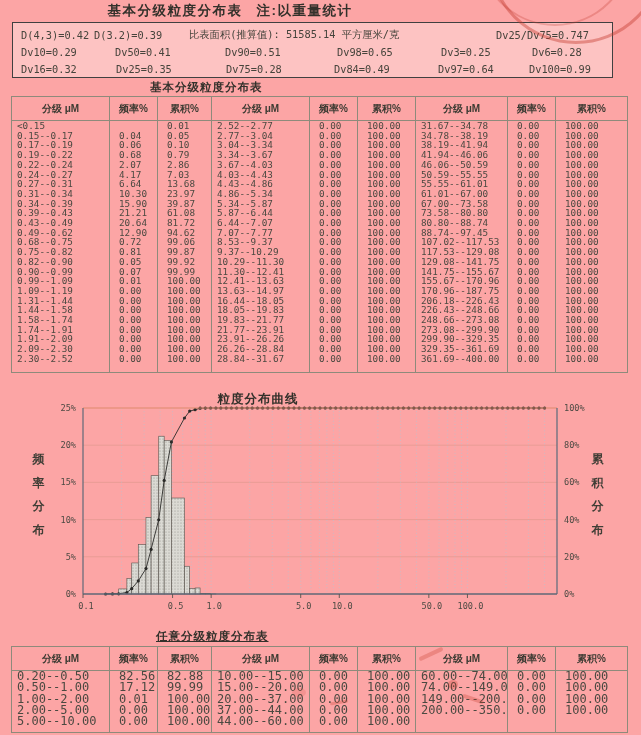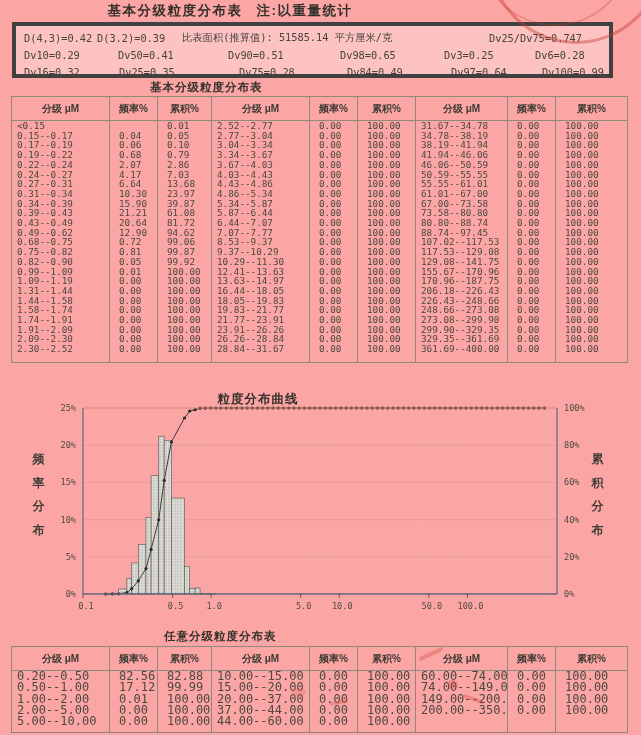--- a/index.html
+++ b/index.html
@@ -1,28 +1,28 @@
 <!DOCTYPE html>
 <html><head>
 <meta charset="utf-8">
 <style>
   html,body{margin:0;padding:0;background:#e9e6de;}
   .page{position:relative;width:641px;height:735px;background:#fca5a5;overflow:hidden;
         font-family:"Liberation Sans","DejaVu Sans",sans-serif;color:#3c3a33;}
   .doc-title{position:absolute;top:2px;left:0;width:460px;text-align:center;
         font-size:13.5px;font-weight:bold;letter-spacing:1.5px;color:#33312b;white-space:nowrap;}
   .doc-title .note{margin-left:14px;}
-  .sum-box{position:absolute;left:12px;top:22px;width:601px;height:56px;border:4px solid #404040;
+  .sum-box{position:absolute;left:12px;top:22px;width:601px;height:56px;border:1px solid #404040;
         box-sizing:border-box;padding:3px 0 0 8px;background:rgba(255,253,248,.35);}
   .sum-row{display:flex;height:17px;align-items:center;white-space:nowrap;
         font-family:"DejaVu Sans Mono","Liberation Mono",monospace;font-size:10.3px;color:#46443c;}
   .sum-row span{display:inline-block;}
   .tbl-title{position:absolute;font-weight:bold;font-size:11.5px;letter-spacing:1px;color:#33312b;}
   #basic-title{left:150px;top:80px;}
-  #arb-title{left:164px;top:629px;}
+  #arb-title{left:156px;top:629px;text-decoration:underline;}
   .tbl-host{position:absolute;left:11px;width:616px;}
   #basic-table-host{top:96px;}
   #arb-table-host{top:646px;}
   table.dist{border-collapse:collapse;border:1px solid #8e8a7b;width:616px;table-layout:fixed;}
   .dist th{font-size:10px;font-weight:bold;color:#3d3b33;text-align:center;
         border-bottom:1px solid #8e8a7b;padding:5px 0 4px;overflow:hidden;white-space:nowrap;}
   .dist td{font-family:"DejaVu Sans Mono","Liberation Mono",monospace;color:#4b4941;
         white-space:nowrap;overflow:hidden;padding:0;}
   .dist th,.dist td{border-left:1px solid #8e8a7b;}
   .dist tr>*:first-child{border-left:none;}
@@ -45,35 +45,35 @@
 
 <div class="page">
 
   <div class="doc-title">
     <span>基本分级粒度分布表</span><span class="note">注:以重量统计</span>
   </div>
 
   <div class="sum-box" id="summary-box">
       <div class="sum-row">
         <span style="width: 73px;">D(4,3)=0.42</span>
-        <span style="width: 85px;">D(3.2)=0.39</span>
+        <span style="width: 95px;">D(3.2)=0.39</span>
         <span style="width: 307px;">比表面积(推算值): 51585.14 平方厘米/克</span>
         <span>Dv25/Dv75=0.747</span>
       </div>
       <div class="sum-row">
         <span style="width: 94px;">Dv10=0.29</span>
         <span style="width: 110px;">Dv50=0.41</span>
         <span style="width: 112px;">Dv90=0.51</span>
         <span style="width: 104px;">Dv98=0.65</span>
         <span style="width: 91px;">Dv3=0.25</span>
         <span>Dv6=0.28</span>
       </div>
       <div class="sum-row">
         <span style="width: 95px;">Dv16=0.32</span>
-        <span style="width: 120px;">Dv25=0.35</span>
+        <span style="width: 110px;">Dv25=0.35</span>
         <span style="width: 108px;">Dv75=0.28</span>
         <span style="width: 104px;">Dv84=0.49</span>
         <span style="width: 91px;">Dv97=0.64</span>
         <span>Dv100=0.99</span>
       </div>
     </div>
 
   <div class="tbl-title" id="basic-title">基本分级粒度分布表</div>
   <div class="tbl-host" id="basic-table-host">
       <table class="dist">
@@ -257,20 +257,31 @@
             <td class="c-cum">100.00</td>
           </tr>
           <tr>
             <td class="c-range">0.82--0.90</td>
             <td class="c-freq">0.05</td>
             <td class="c-cum">99.92</td>
             <td class="c-range">10.29--11.30</td>
             <td class="c-freq">0.00</td>
             <td class="c-cum">100.00</td>
             <td class="c-range">129.08--141.75</td>
+            <td class="c-freq">0.00</td>
+            <td class="c-cum">100.00</td>
+          </tr>
+          <tr>
+            <td class="c-range">0.90--0.99</td>
+            <td class="c-freq">0.07</td>
+            <td class="c-cum">99.99</td>
+            <td class="c-range">11.30--12.41</td>
+            <td class="c-freq">0.00</td>
+            <td class="c-cum">100.00</td>
+            <td class="c-range">141.75--155.67</td>
             <td class="c-freq">0.00</td>
             <td class="c-cum">100.00</td>
           </tr>
           <tr>
             <td class="c-range">0.99--1.09</td>
             <td class="c-freq">0.01</td>
             <td class="c-cum">100.00</td>
             <td class="c-range">12.41--13.63</td>
             <td class="c-freq">0.00</td>
             <td class="c-cum">100.00</td>

